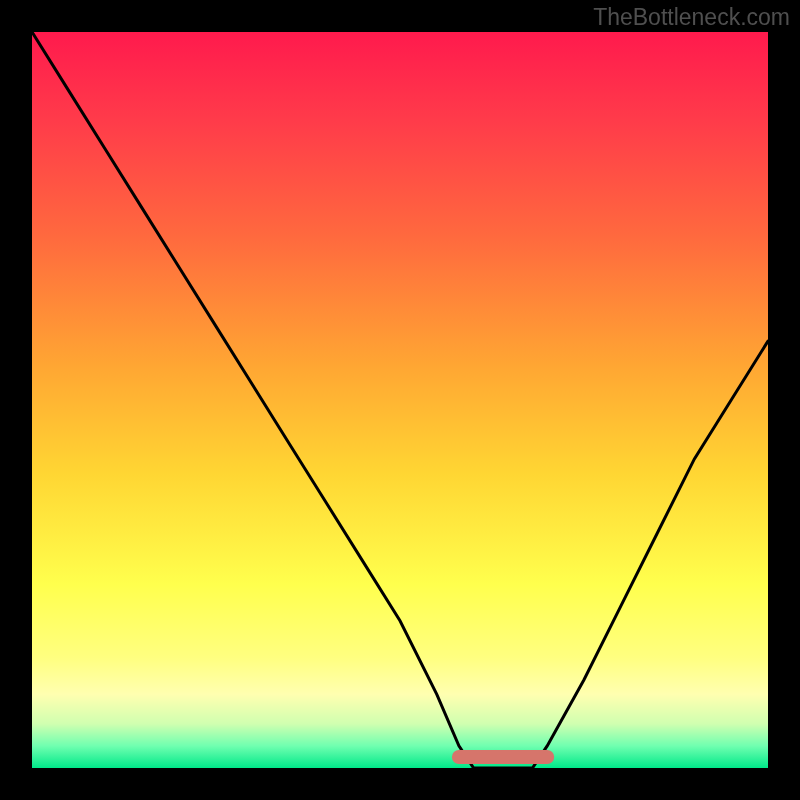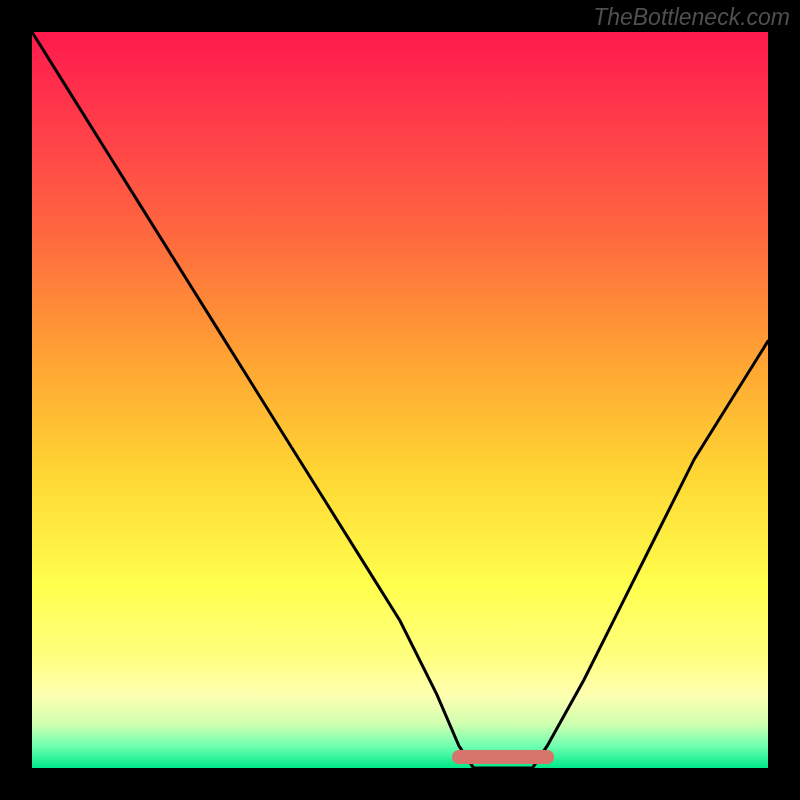--- a/index.html
+++ b/index.html
@@ -9,21 +9,20 @@
     height: 800px;
     background: #000;
     overflow: hidden;
     font-family: Arial, Helvetica, sans-serif;
   }
   .frame {
     position: relative;
     width: 800px;
     height: 792px;
     background: #000;
-    font-style: italic;
   }
   .watermark {
     position: absolute;
     top: 4px;
     right: 10px;
     color: #4f4f4f;
     font-size: 23px;
     font-weight: 400;
     letter-spacing: 0px;
     z-index: 10;

